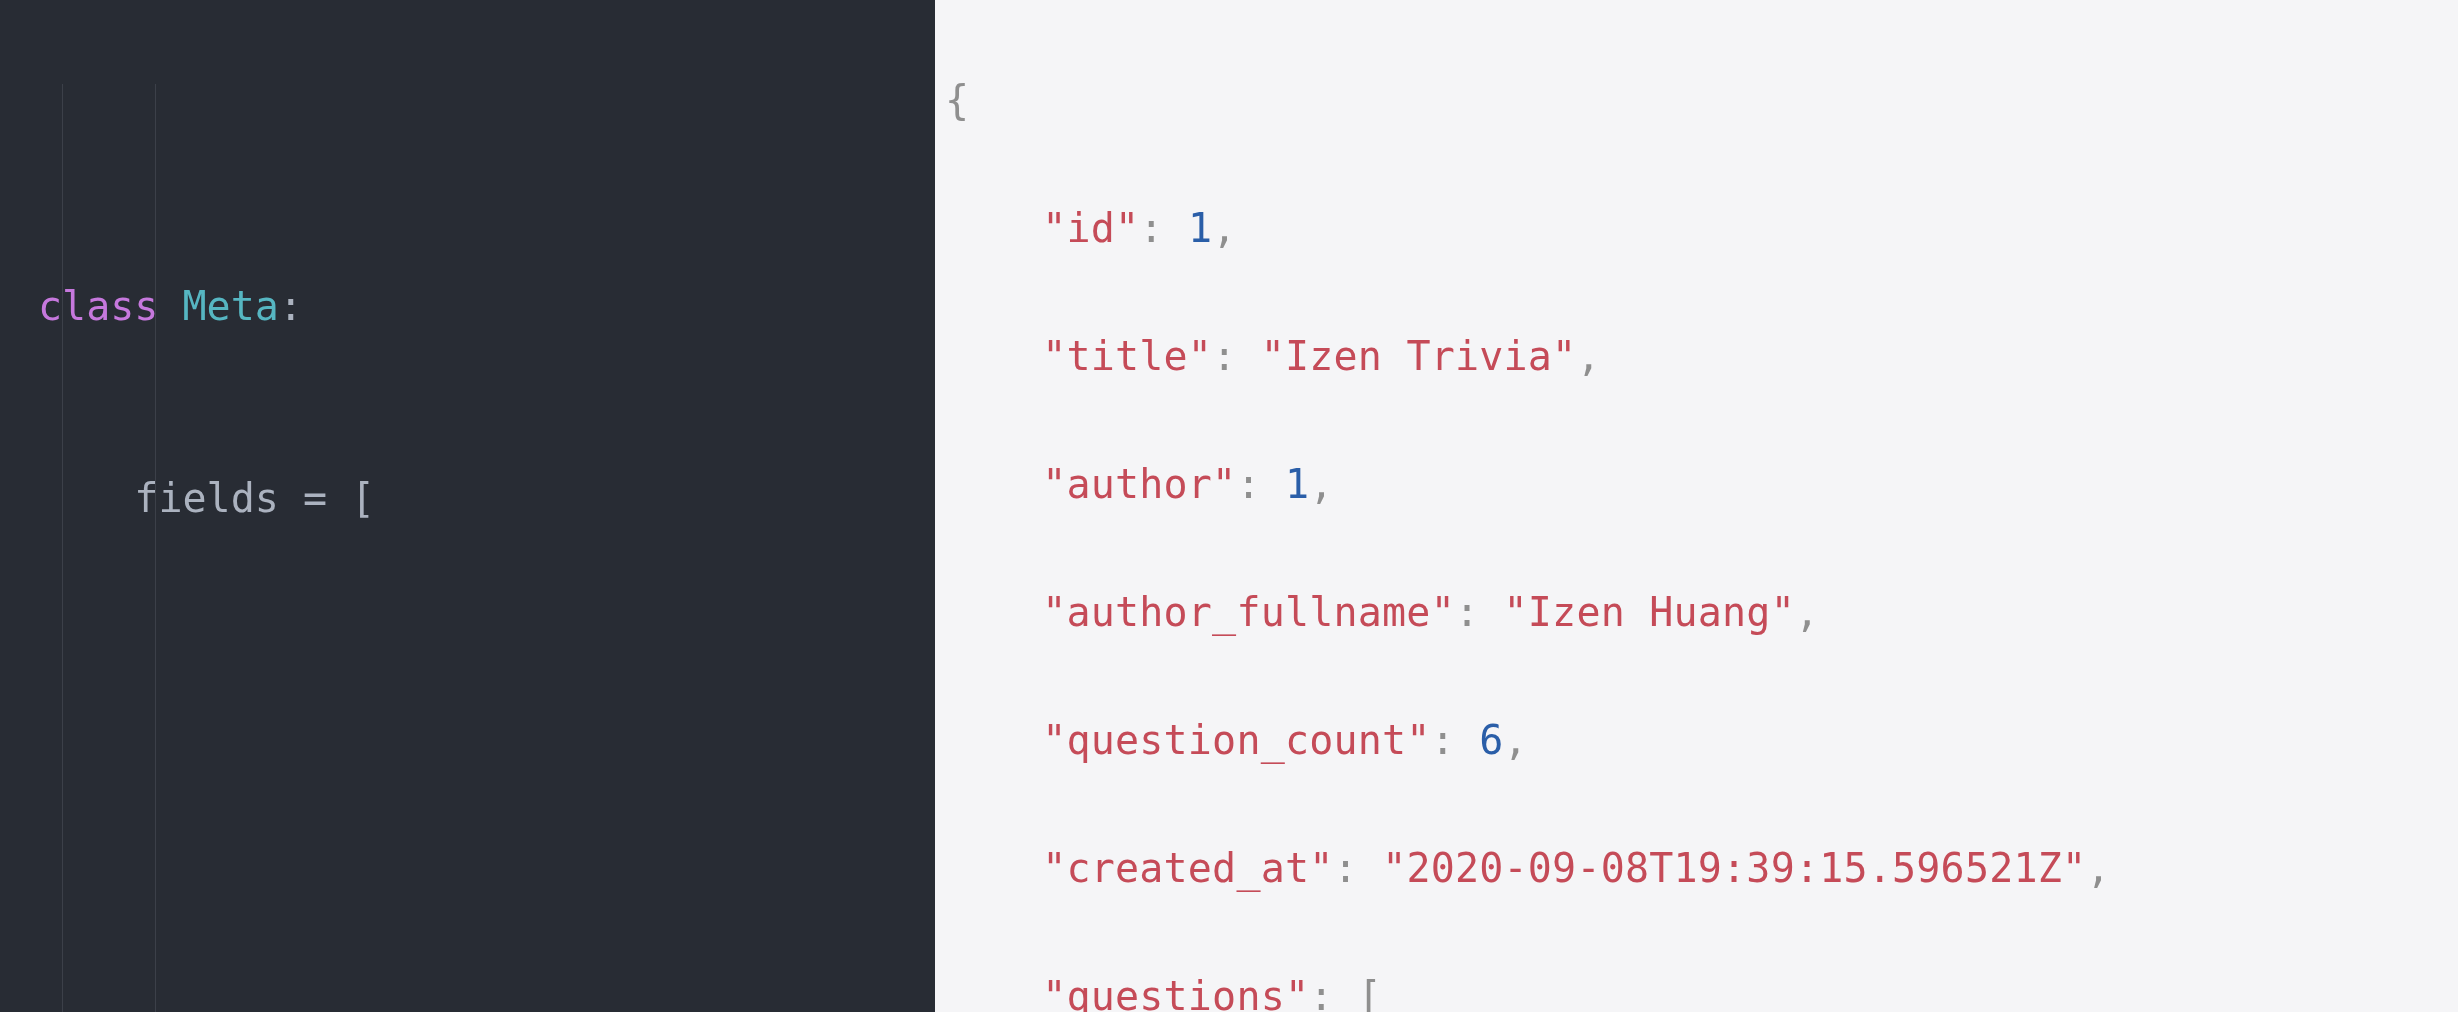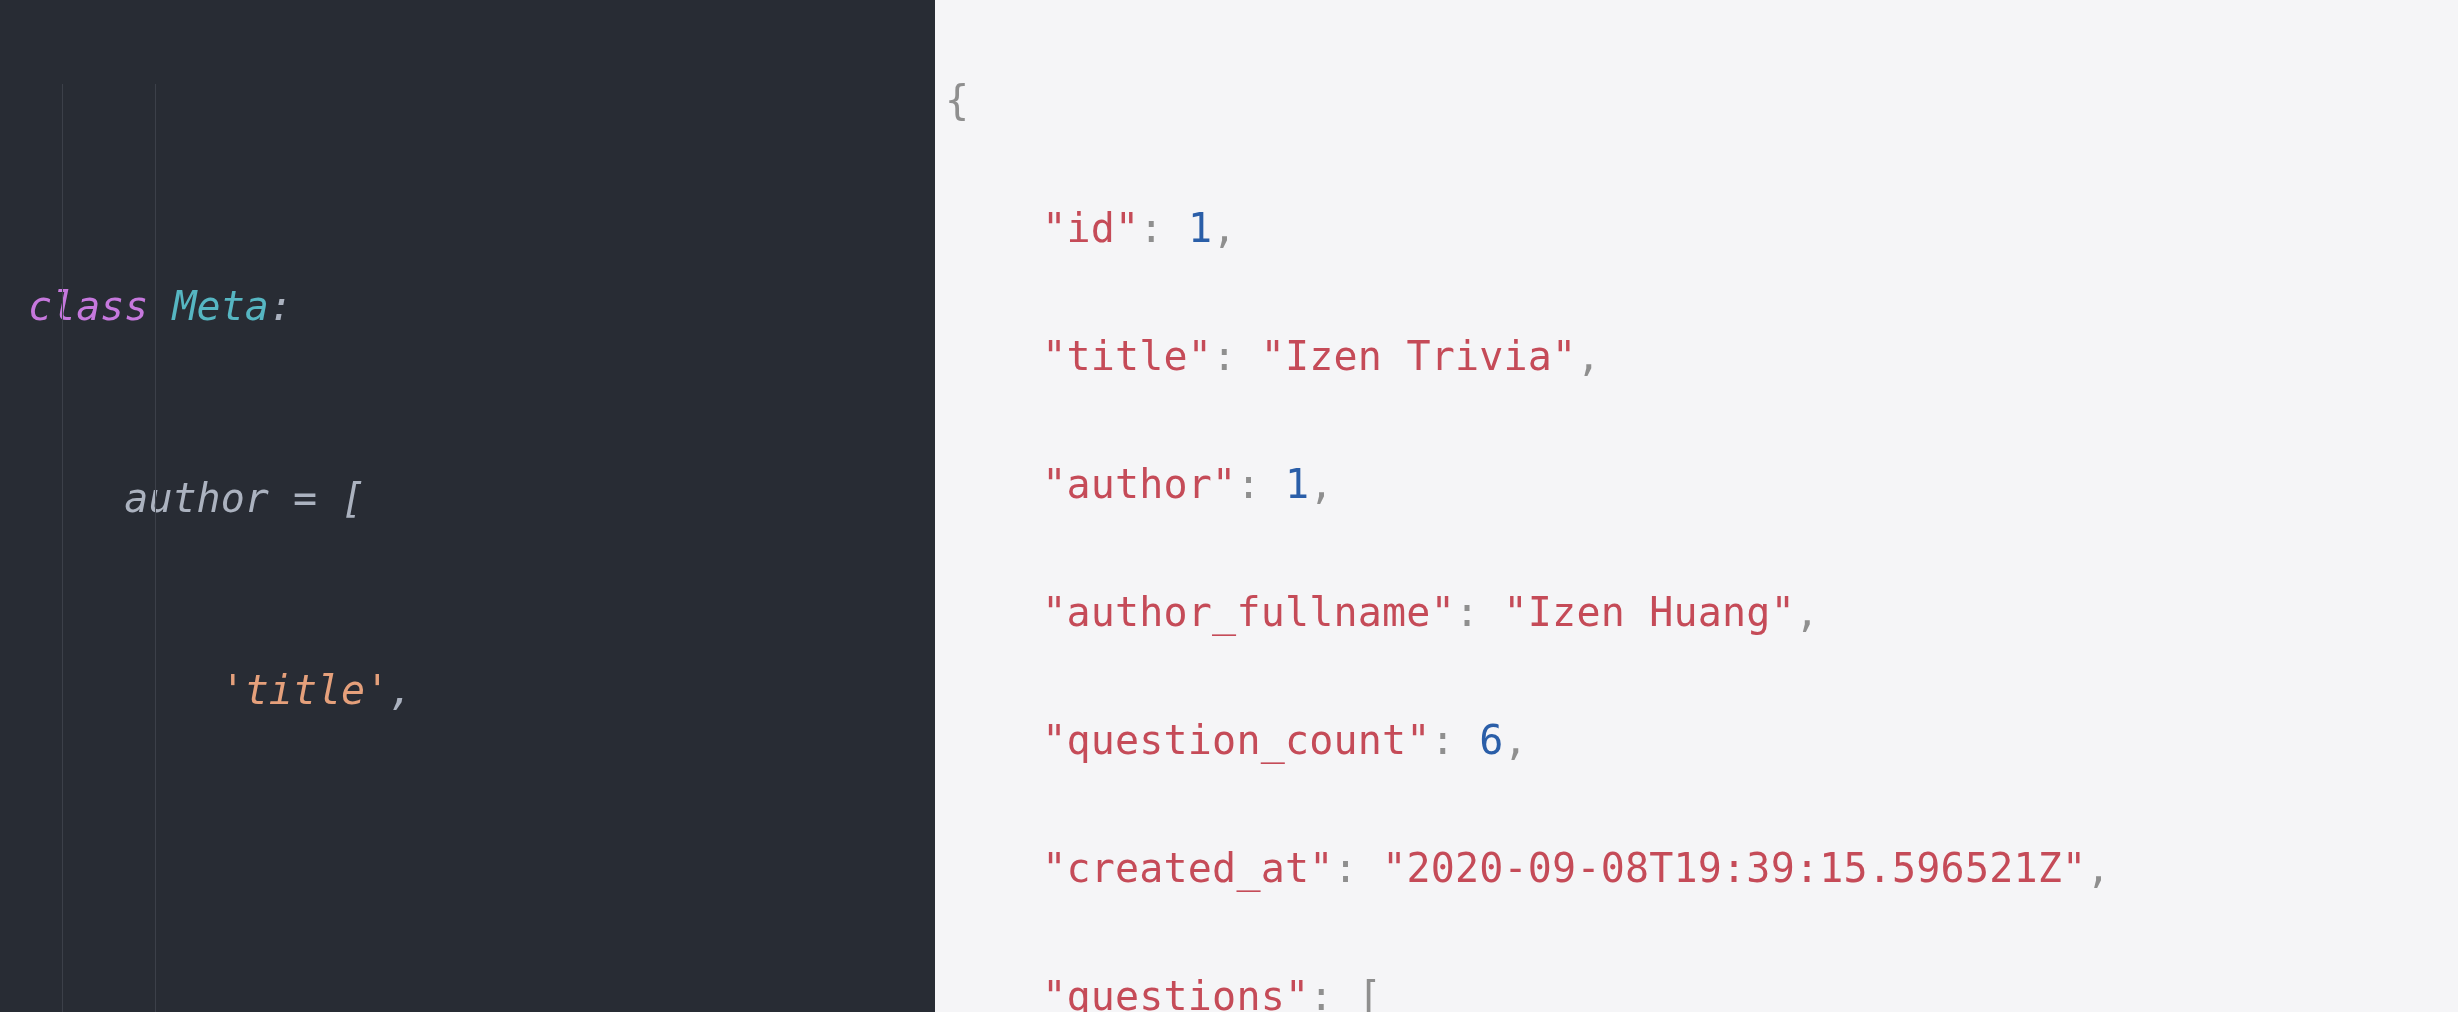--- a/index.html
+++ b/index.html
@@ -23,21 +23,21 @@
   }
   .left-pane .gutter-line {
     position: absolute;
     top: 84px;
     bottom: 0;
     width: 1px;
     background: #3c4049;
   }
   .gl1 { left: 62px; }
   .gl2 { left: 155px; }
-  .left-pane .line { padding-left: 28px; font-style: italic; }
+  .left-pane .line { padding-left: 38px; }
   .kw { color: #c678dd; }
   .cls { color: #56b6c2; }
   .op { color: #abb2bf; }
   .str { color: #e5a07b; }
   .punct { color: #abb2bf; }
   .plain { color: #abb2bf; }
 
   .right-pane {
     flex: 1;
     height: 100%;
@@ -56,22 +56,21 @@
   .right-pane .jstr { color: #c54b58; }
   .right-pane .comma { color: #8f8f8f; }
 </style>
 </head>
 <body>
 
 <div class="left-pane">
   <div class="gutter-line gl1"></div>
   <div class="gutter-line gl2"></div>
   <div class="line"><span class="kw">class</span> <span class="cls">Meta</span><span class="punct">:</span></div>
-  <div class="line">    <span class="plain">author</span> <span class="op">=</span> <span class="punct">[</span></div>
-  <div class="line">        <span class="str">'title'</span><span class="punct">,</span></div>
+  <div class="line">    <span class="plain">fields</span> <span class="op">=</span> <span class="punct">[</span></div>
   
   
   
   
   
   
   
 </div>
 
 <div class="right-pane">

